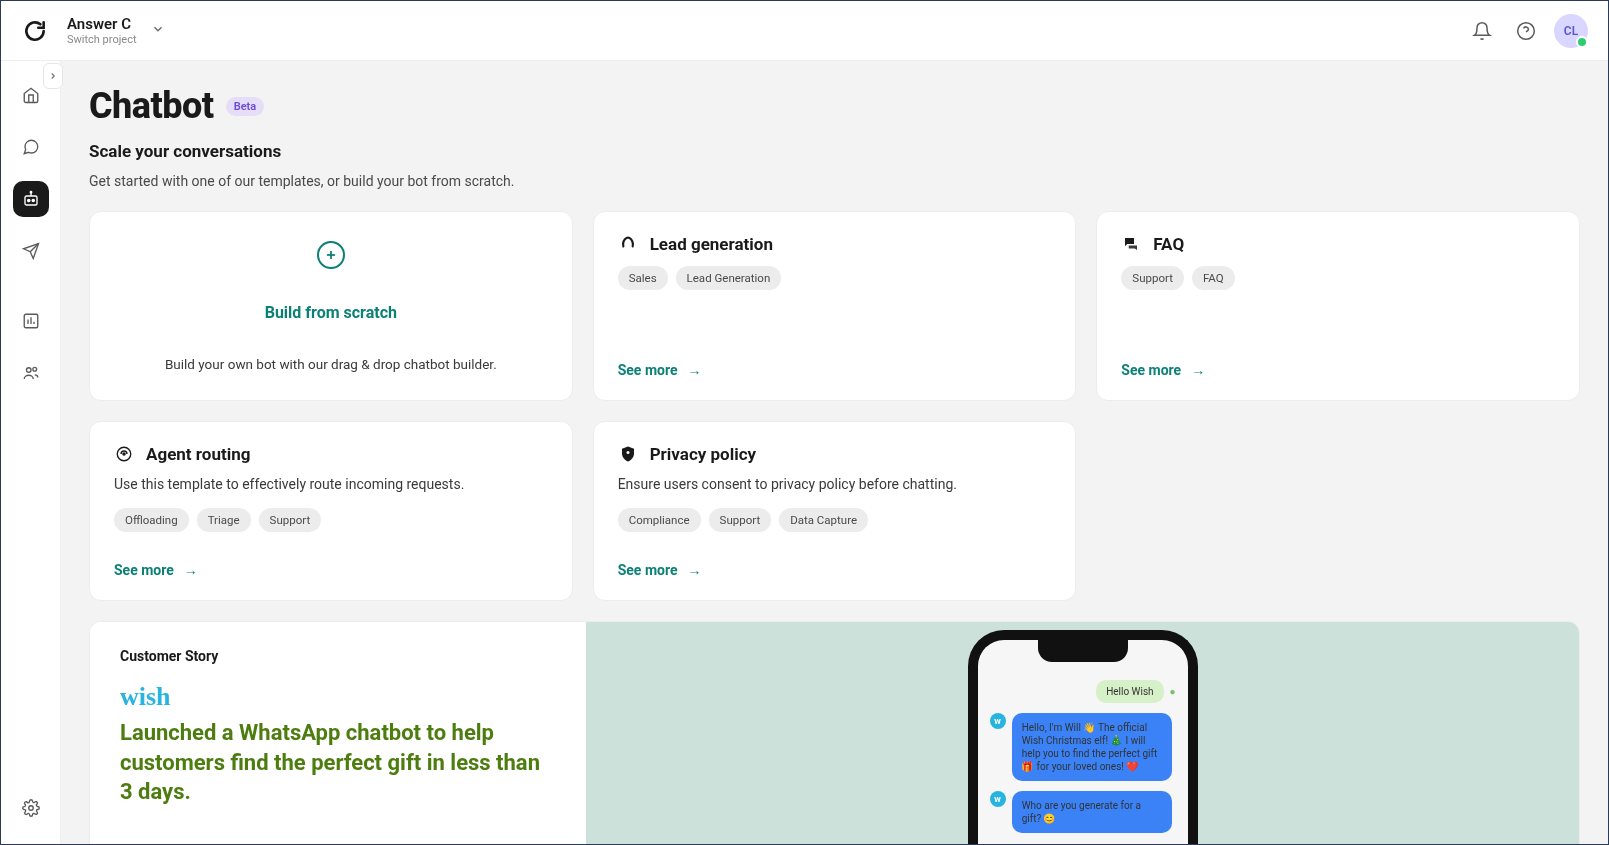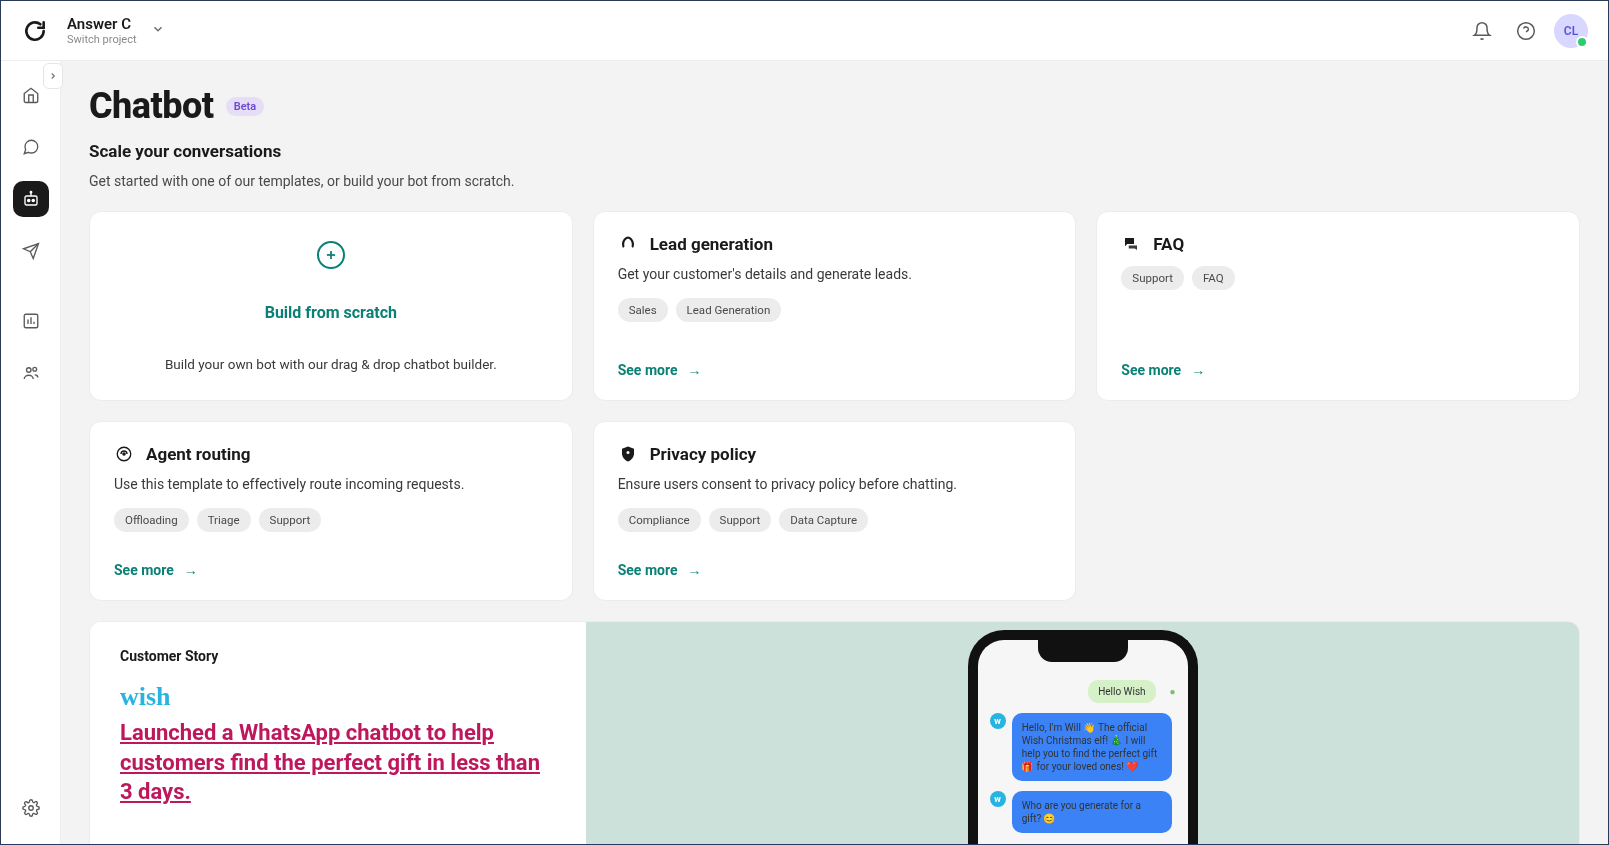--- a/index.html
+++ b/index.html
@@ -200,21 +200,21 @@
     background: #fff;
   }
   .story-label { font-weight: 700; font-size: 14px; margin-bottom: 18px; }
   .wish-logo {
     font-family: cursive;
     color: #27b4e0;
     font-size: 26px;
     font-weight: 700;
     margin-bottom: 6px;
   }
-  .story-headline { font-size: 22px; font-weight: 700; line-height: 1.35; color:#be185d;text-decoration:underline; }
+  .story-headline { font-size: 22px; font-weight: 700; line-height: 1.35; color:#4d7c0f; }
   .story-readmore { color: #0b8075; font-weight: 700; font-size: 14px; margin-top: 36px; }
 
   .story-right {
     background: #cde1db;
     display: flex; align-items: flex-start; justify-content: center;
     padding-top: 8px;
     position: relative;
   }
   .phone {
     width: 230px;
@@ -244,21 +244,21 @@
     max-width: 160px;
     line-height: 1.3;
   }
   .bubble-out {
     background: #d6f0c8;
     border-radius: 10px;
     padding: 6px 10px;
     margin-left: auto;
     color:#333;
   }
-  .chat-row.outgoing { justify-content: flex-end; align-items:center; gap:14px;}
+  .chat-row.outgoing { justify-content: flex-end; align-items:center; gap:6px;}
   .chat-avatar {
     width: 16px; height: 16px;
     background: #27b4e0;
     border-radius: 50%;
     flex-shrink: 0;
     display:flex;align-items:center;justify-content:center;
     color:#fff; font-size:9px; font-weight:700;
   }
   .check-dot{ color:#7abf6b; font-size:10px;}
 </style>
@@ -389,21 +389,20 @@
         <div class="card">
           <div class="card-header">
             <span class="card-icon">
               <svg width="18" height="18" viewBox="0 0 24 24" fill="currentColor">
                   <path d="M12 2c3 0 8 4 8 10 0 2-.5 3.8-1.3 5.3l-2-2c.3-1 .3-2.3.3-3.3 0-4-3-7-5-7s-5 3-5 7c0 1 0 2.3.3 3.3l-2 2C4.5 15.8 4 14 4 12c0-6 5-10 8-10z"></path>
                   <circle cx="12" cy="10" r="2" fill="#fff"></circle>
                 </svg>
             </span>
             <span class="card-title">Lead generation</span>
           </div>
-          <div class="card-desc">Get your customer's details and generate leads.</div>
           <div class="tags">
             <span class="tag">Sales</span>
             <span class="tag">Lead Generation</span>
           </div>
           <div class="see-more">
             <span>See more</span>
             <span class="arrow">→</span>
           </div>
         </div>
 

